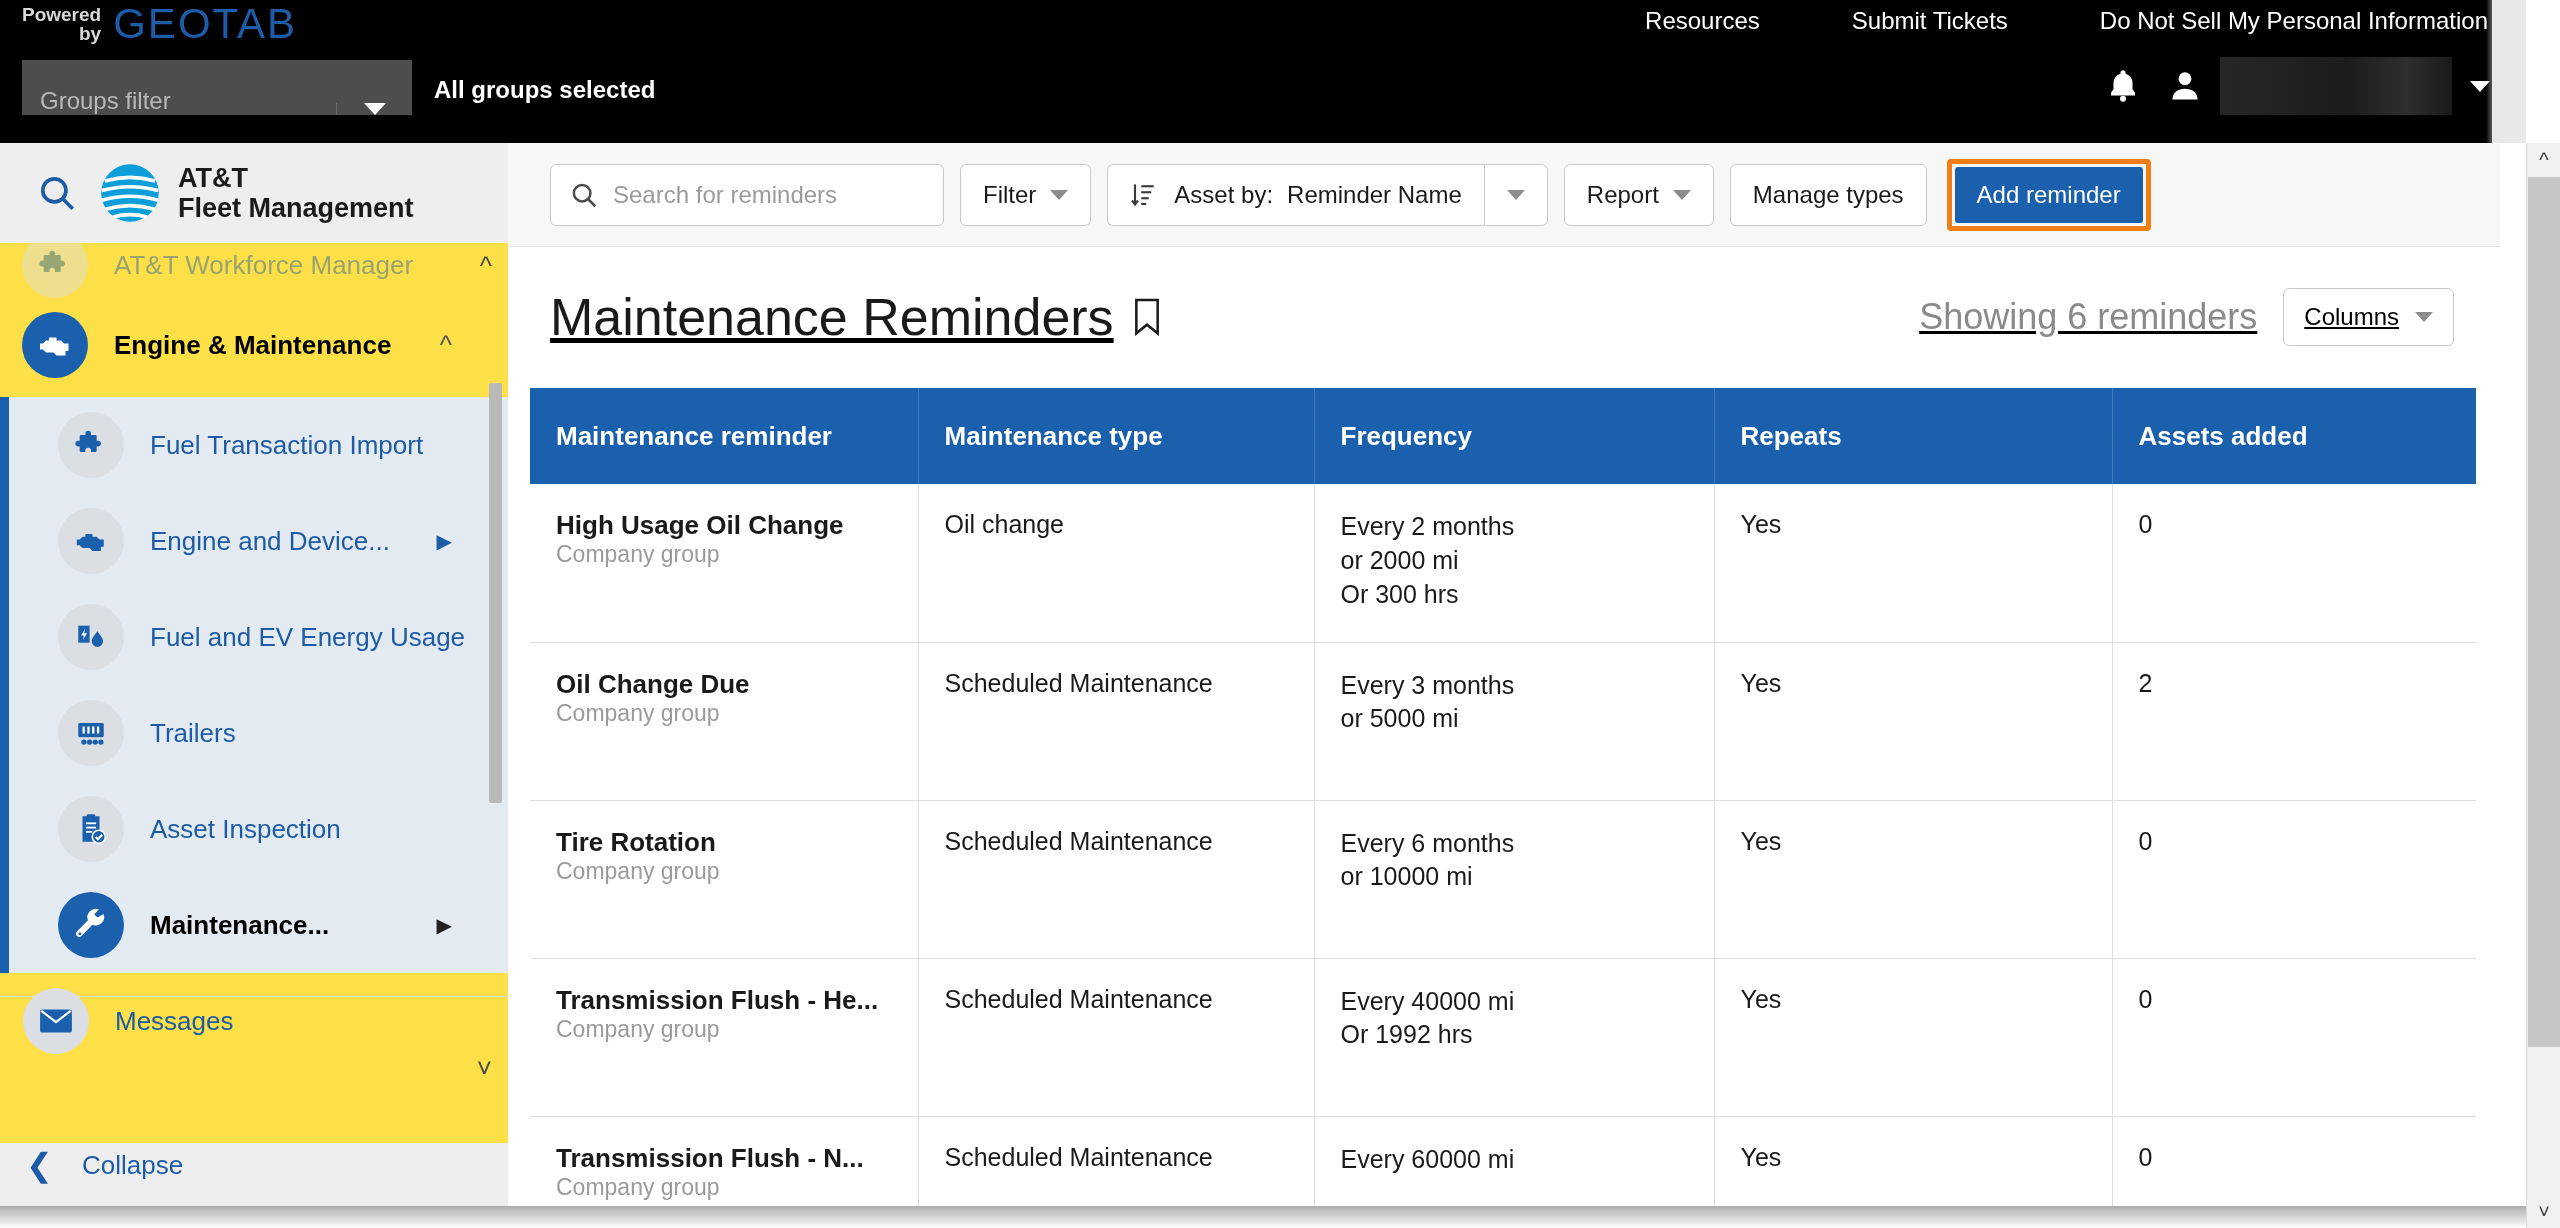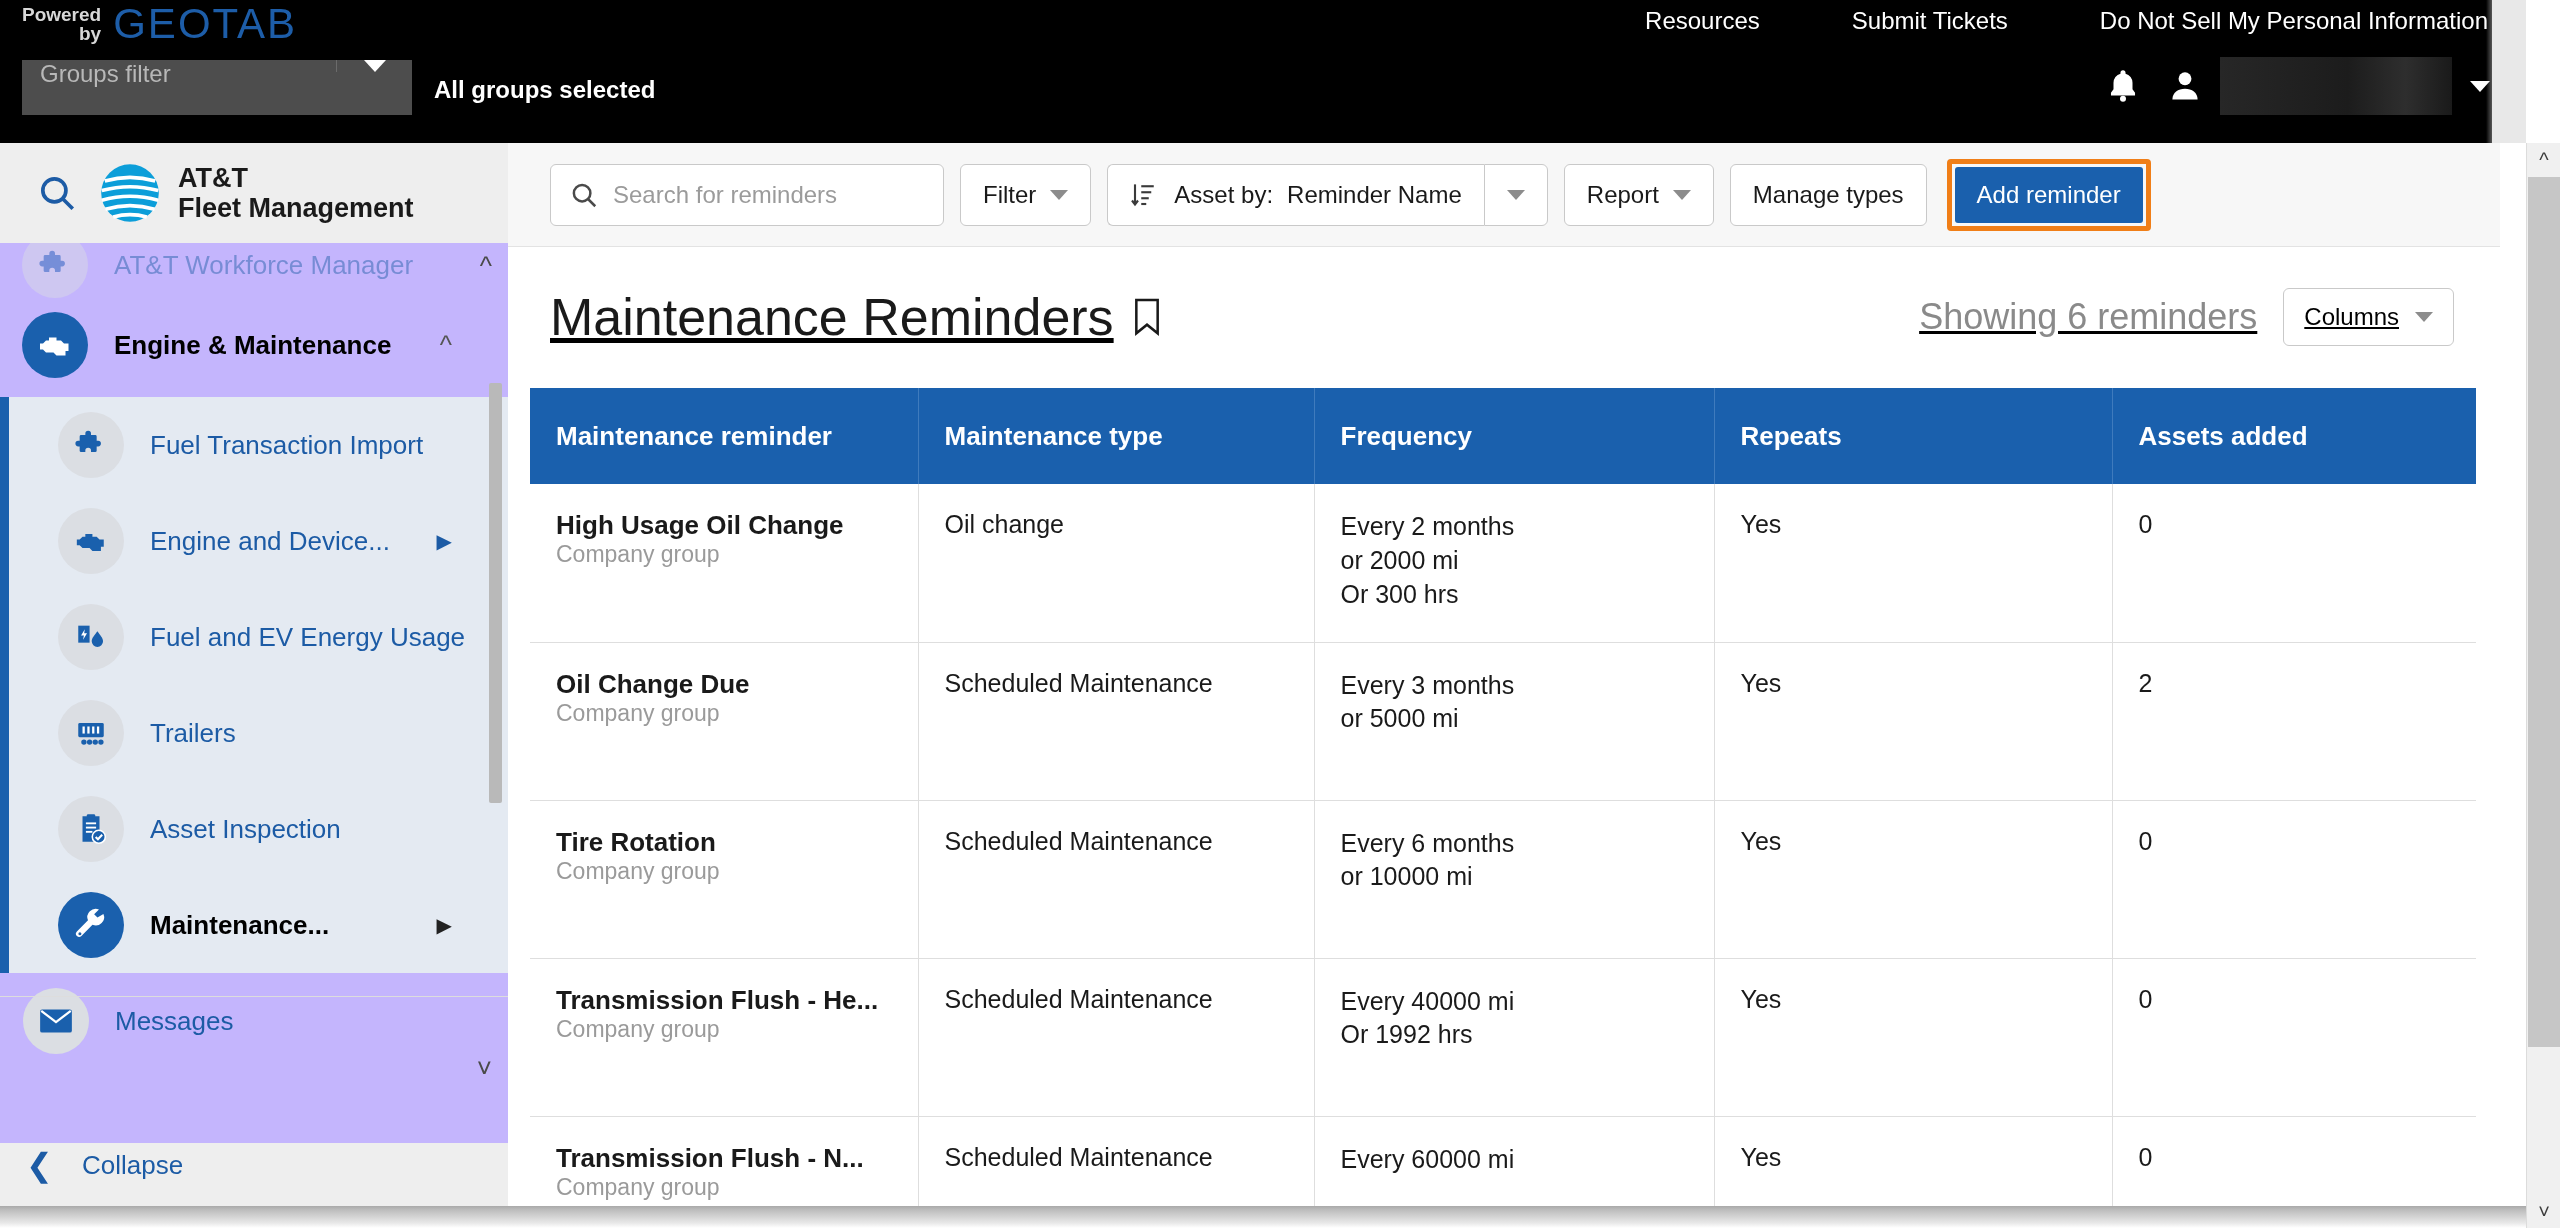--- a/index.html
+++ b/index.html
@@ -25,21 +25,21 @@
     font-weight: 700; text-align: right; padding-top: 2px;
   }
   .geotab-logo {
     color: #1d5da8; font-size: 42px; line-height: 42px;
     font-weight: 400; letter-spacing: 2px;
   }
 
   .groups-filter {
     position: absolute; left: 22px; top: 60px;
     width: 390px; height: 55px;
-    background: #4d4d4d; display: flex; align-items: flex-start;
+    background: #4d4d4d; display: flex; align-items: flex-end;
   }
   .groups-filter-text {
     flex: 1; color: #b8b8b8; font-size: 24px;
     display: flex; align-items: center; padding-left: 18px;
   }
   .groups-filter-caret {
     width: 76px; border-left: 1px solid #6b6b6b;
     display: flex; align-items: center; justify-content: center;
   }
   .caret-down-white {
@@ -98,21 +98,21 @@
   .sb-search-icon { width: 86px; display: flex; justify-content: center; }
   .att-brand { display: flex; align-items: center; gap: 18px; }
   .att-globe { width: 60px; height: 60px; }
   .att-text { line-height: 1.12; }
   .att-text .l1 { font-size: 27px; font-weight: 700; color: #1a1a1a; }
   .att-text .l2 { font-size: 27px; font-weight: 700; color: #1a1a1a; }
 
   .nav-scroll {
     position: absolute; top: 100px; left: 0;
     width: 508px; height: 900px; overflow: hidden;
-    background: #c4b5fd;
+    background: #fde047;
   }
   .nav-item {
     display: flex; align-items: center;
     height: 96px; padding-left: 22px; position: relative;
     cursor: pointer;
   }
   .nav-item.sub { padding-left: 58px; }
   .nav-item.active-group { background: #e4eaf2; }
   .nav-item.active-group::before {
     content: ""; position: absolute; left: 0; top: 0;

